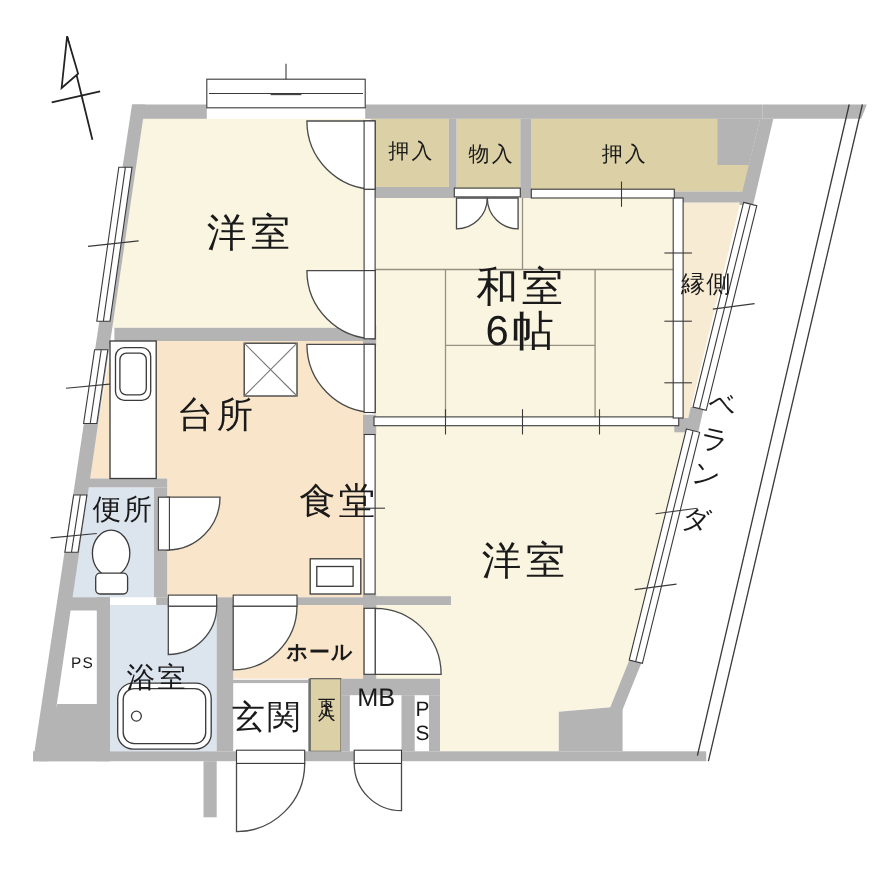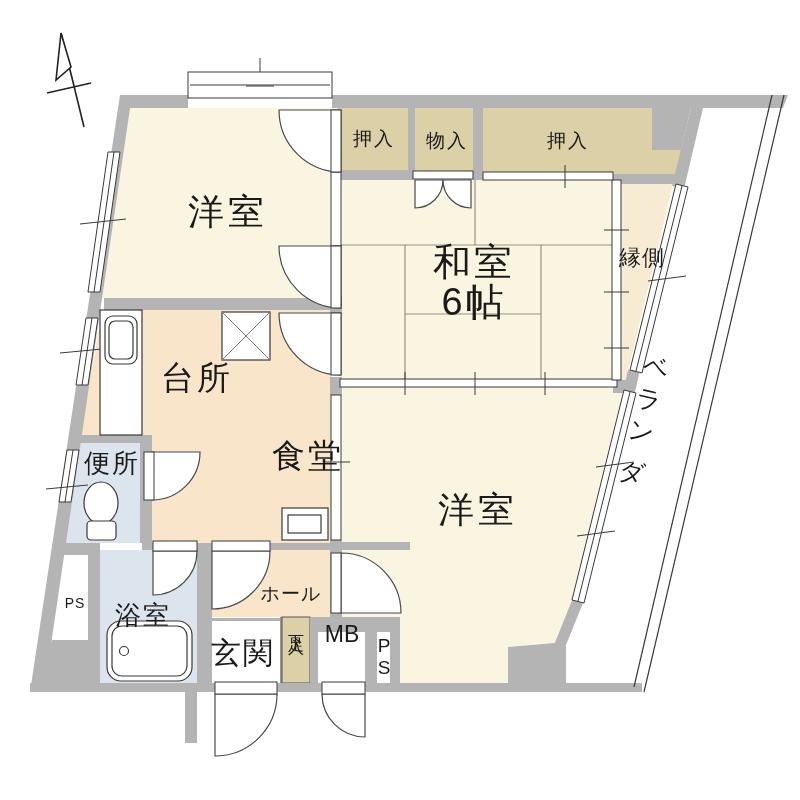--- a/index.html
+++ b/index.html
@@ -205,20 +205,20 @@
   <div class="lbl" style="left:568px;top:141px;font-size:19px;">押入</div>
   <div class="lbl" style="left:474px;top:282px;font-size:38px;letter-spacing:3px;">和室
 6帖</div>
   <div class="lbl" style="left:642px;top:258px;font-size:22px;letter-spacing:1px;">縁側</div>
   <div class="lbl vert" style="left:650px;top:340px;font-size:25px;letter-spacing:6px;transform:rotate(13deg);transform-origin:top center;">ベランダ</div>
   <div class="lbl" style="left:197px;top:378px;font-size:33px;letter-spacing:3px;">台所</div>
   <div class="lbl" style="left:272px;top:456px;font-size:33px;letter-spacing:3px;margin-left:36px;">食堂</div>
   <div class="lbl" style="left:112px;top:464px;font-size:26px;">便所</div>
   <div class="lbl" style="left:143px;top:616px;font-size:26px;">浴室</div>
   <div class="lbl" style="left:75px;top:603px;font-size:14px;letter-spacing:1px;">PS</div>
-  <div class="lbl" style="left:291px;top:594px;font-size:19px;letter-spacing:1px;">ホール</div>
+  <div class="lbl" style="left:291px;top:594px;font-size:19px;letter-spacing:1px;font-weight:bold;">ホール</div>
   <div class="lbl" style="left:243px;top:653px;font-size:30px;">玄関</div>
   <div class="lbl vert" style="left:288px;top:622px;font-size:16px;letter-spacing:2px;">下足入</div>
   <div class="lbl" style="left:342px;top:634px;font-size:23px;letter-spacing:0;">MB</div>
   <div class="lbl" style="left:384px;top:657px;font-size:19px;letter-spacing:0;line-height:1.15;">P
 S</div>
   <div class="lbl" style="left:478px;top:510px;font-size:36px;letter-spacing:4px;">洋室</div>
 </div>
 
 </body></html>

